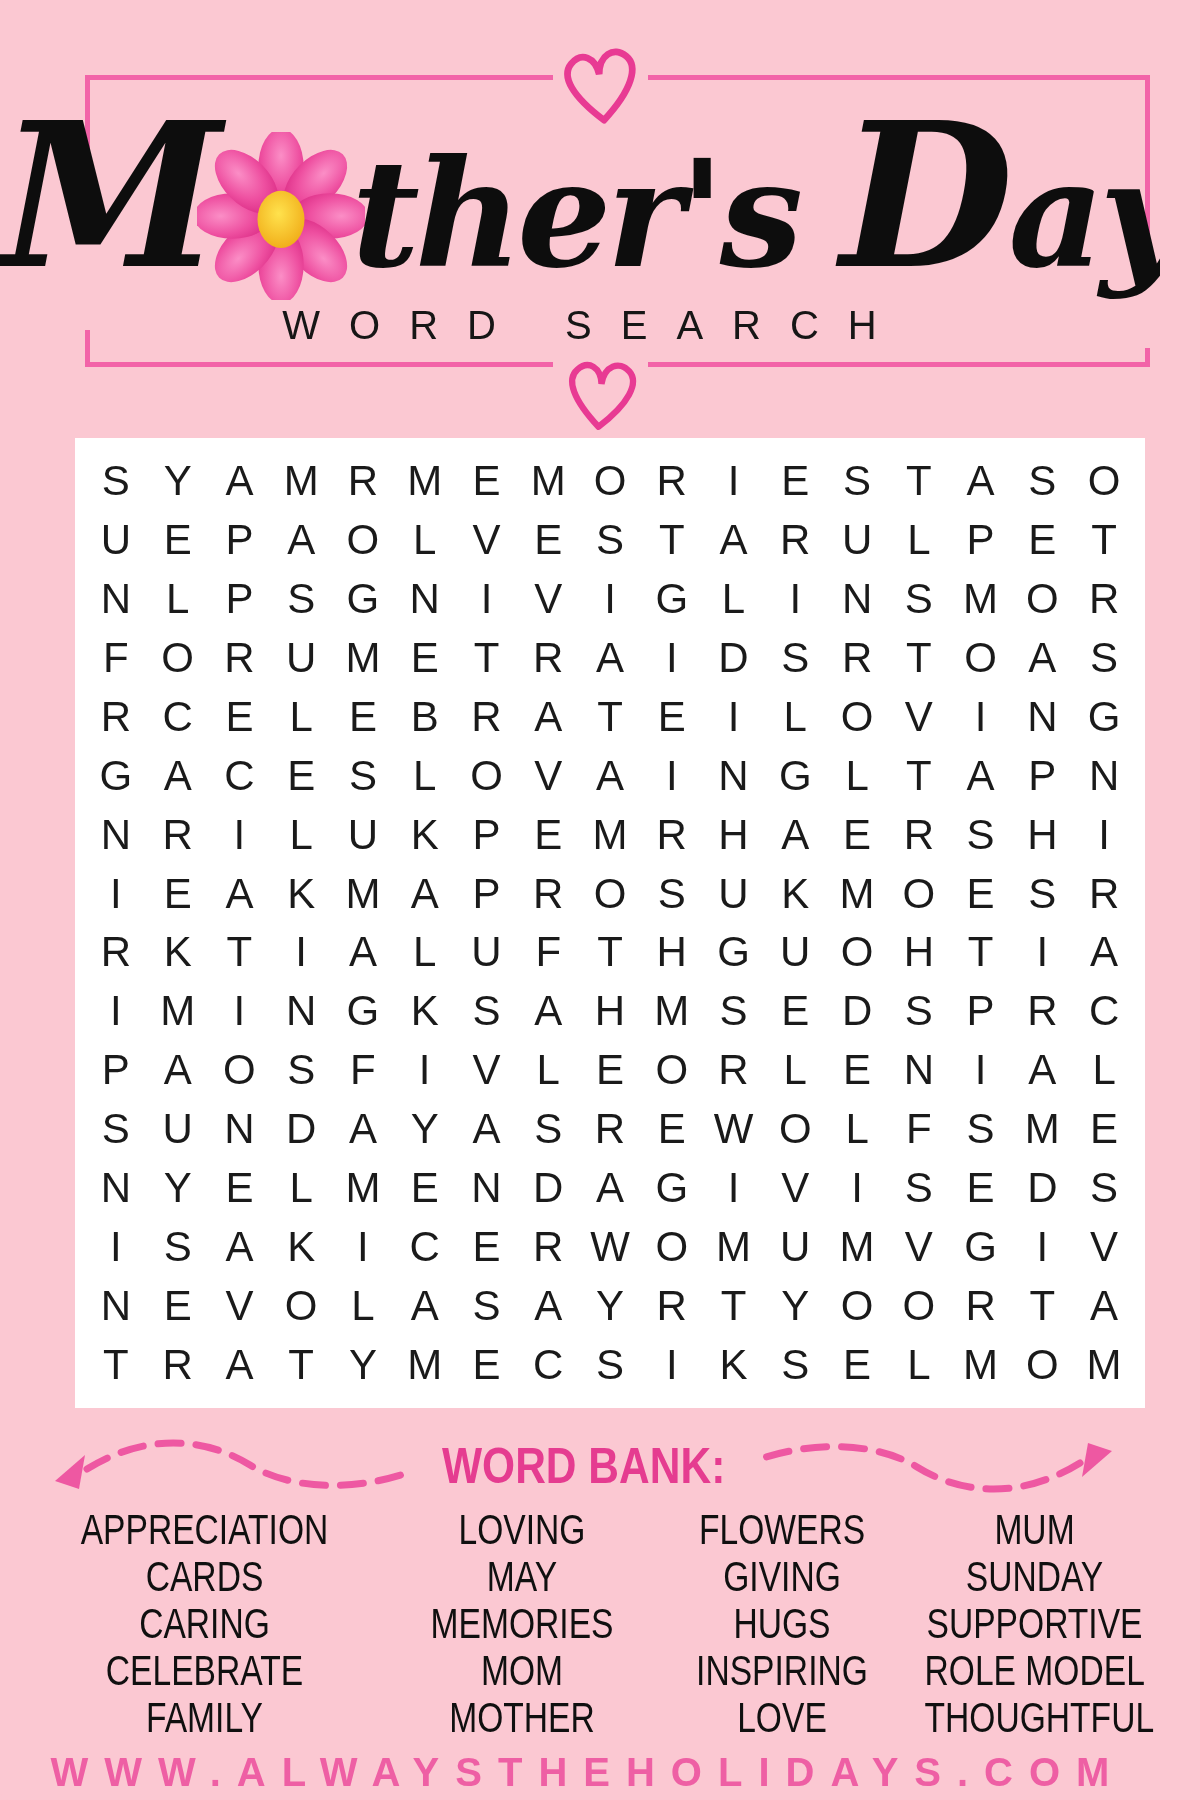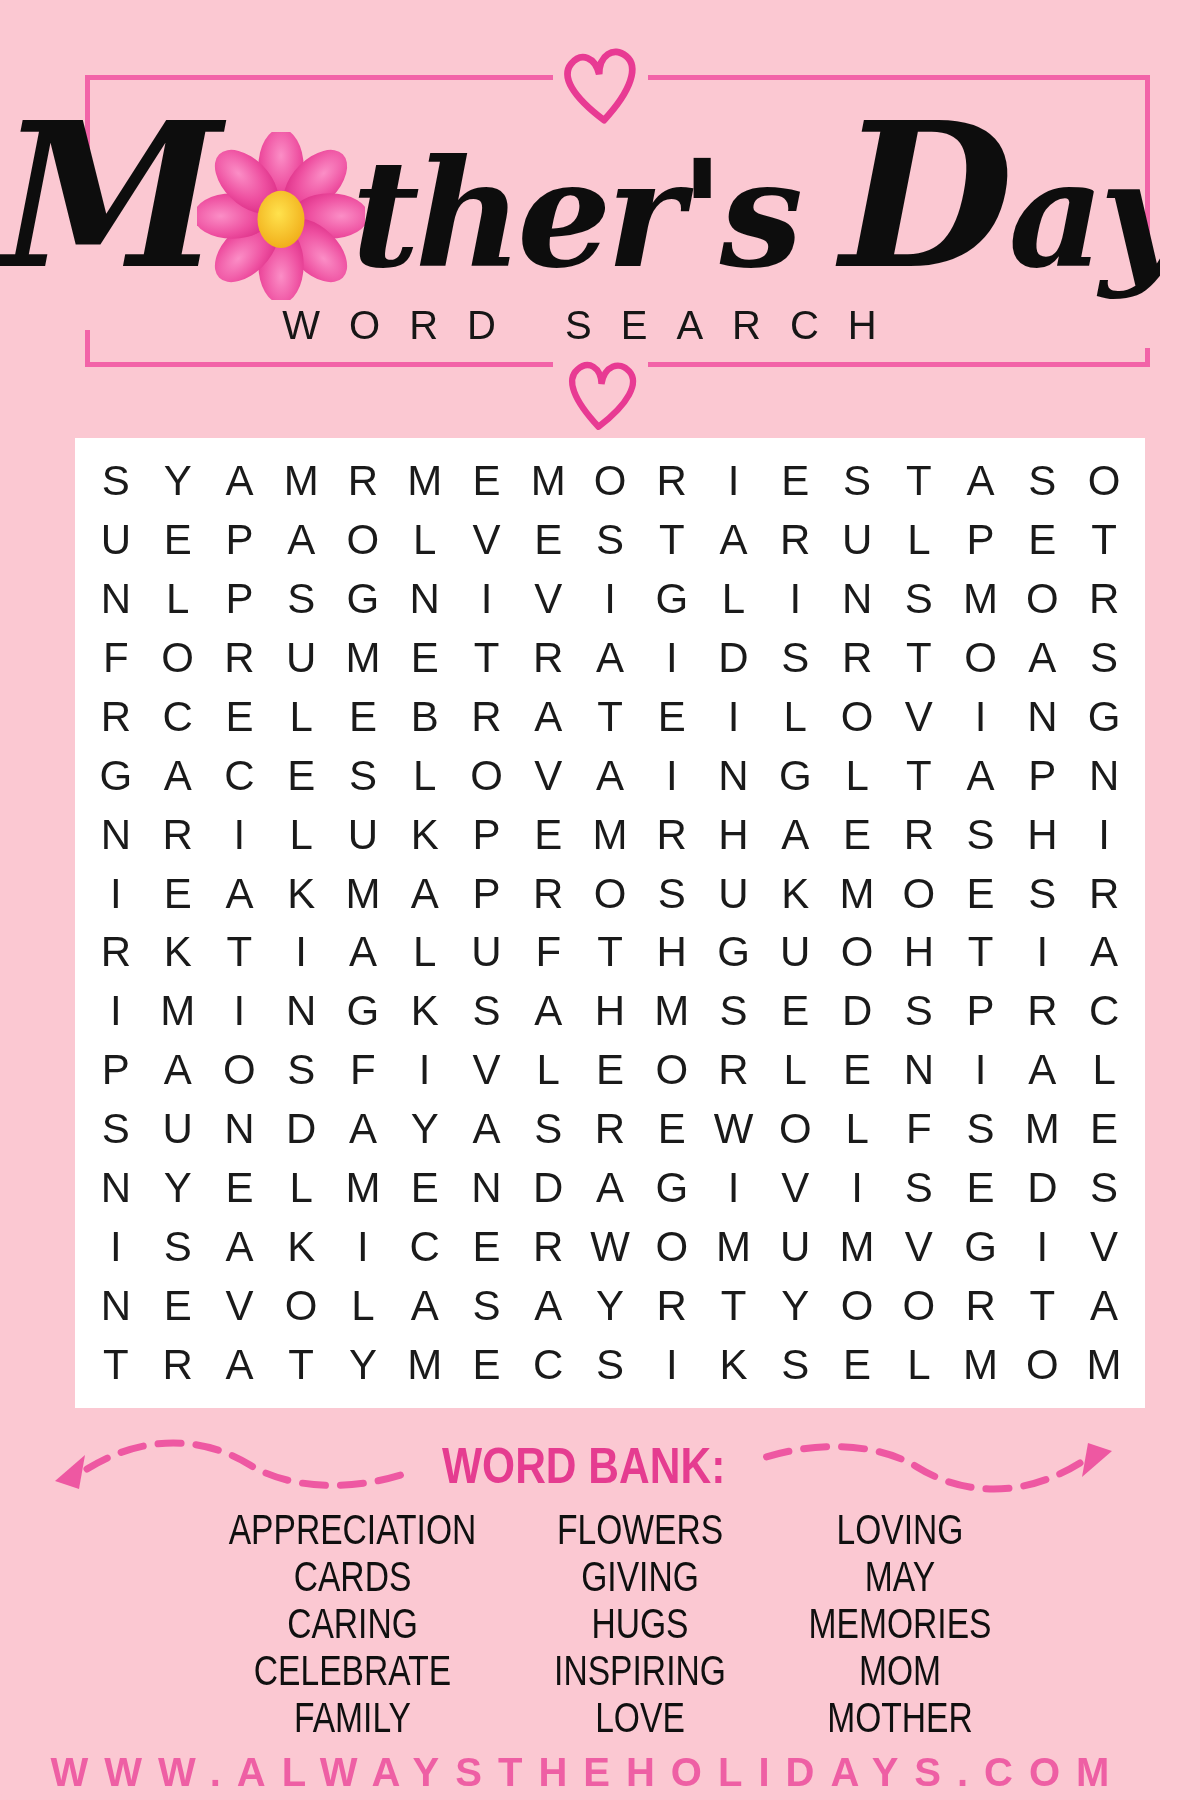--- a/index.html
+++ b/index.html
@@ -34,21 +34,21 @@
         font-size:42px;color:#1a1a1a;font-weight:400;}
 
   
   .wb-header{position:absolute;top:1428px;left:55px;width:1090px;height:76px;
              display:flex;align-items:center;}
   .wb-title{font-size:50px;font-weight:bold;color:#e53c90;letter-spacing:0px;
             transform:scaleX(0.85);transform-origin:center;white-space:nowrap;padding:0 2px;}
   .swoosh{flex:0 0 auto;}
   .swoosh.right{transform:rotate(180deg);}
 
-  .words{position:absolute;left:42px;top:1506px;width:1140px;display:flex;justify-content:center;}
+  .words{position:absolute;left:32px;top:1506px;width:1140px;display:flex;}
   .wb-col{box-sizing:border-box;text-align:center;}
   .wb-col.c1{width:345px;}
   .wb-col.c2{width:230px;}
   .wb-col.c3{width:290px;}
   .wb-col.c4{width:275px;}
   .word{font-size:42px;line-height:47px;color:#101010;white-space:nowrap;
         transform:scaleX(0.8);transform-origin:center;}
 
   
   .url{position:absolute;top:1750px;left:0;width:100%;text-align:center;
@@ -401,31 +401,38 @@
   </div>
 
   <div class="words">
     <div class="wb-col c1">
         <div class="word">APPRECIATION</div>
         <div class="word">CARDS</div>
         <div class="word">CARING</div>
         <div class="word">CELEBRATE</div>
         <div class="word">FAMILY</div>
       </div>
+    <div class="wb-col c3">
+        <div class="word">LOVING</div>
+        <div class="word">MAY</div>
+        <div class="word">MEMORIES</div>
+        <div class="word">MOM</div>
+        <div class="word">MOTHER</div>
+      </div>
     <div class="wb-col c2">
         <div class="word">FLOWERS</div>
         <div class="word">GIVING</div>
         <div class="word">HUGS</div>
         <div class="word">INSPIRING</div>
         <div class="word">LOVE</div>
       </div>
-    <div class="wb-col c3">
-        <div class="word">LOVING</div>
-        <div class="word">MAY</div>
-        <div class="word">MEMORIES</div>
-        <div class="word">MOM</div>
-        <div class="word">MOTHER</div>
+    <div class="wb-col c4">
+        <div class="word">MUM</div>
+        <div class="word">SUNDAY</div>
+        <div class="word">SUPPORTIVE</div>
+        <div class="word">ROLE MODEL</div>
+        <div class="word">THOUGHTFUL</div>
       </div>
   </div>
 
   <div class="url">WWW.ALWAYSTHEHOLIDAYS.COM</div>
 
 </div>
 
 </body></html>

